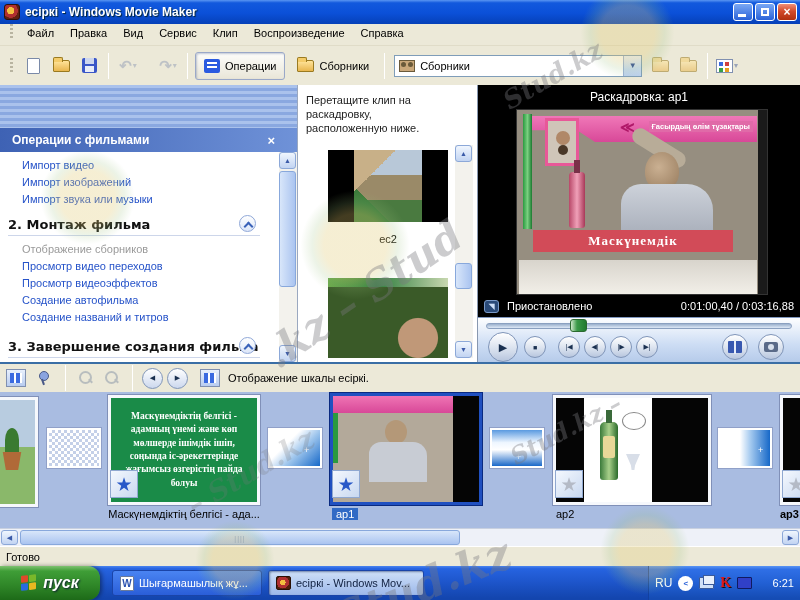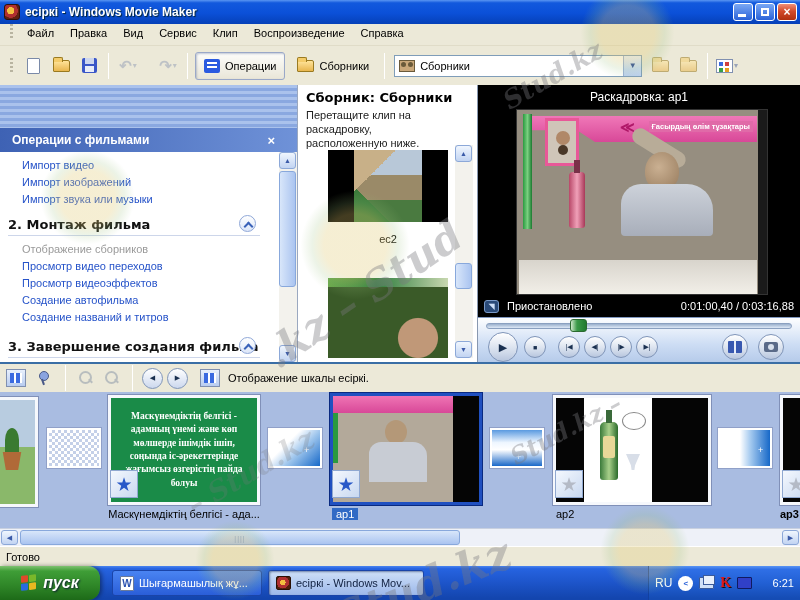--- a/index.html
+++ b/index.html
@@ -321,21 +321,20 @@
       </div>
 
       <div class="sbar" style="left:279px; top:67px; width:18px; height:210px;">
         <div class="sb-btn" style="left:0; top:0; width:17px; height:17px;">▲</div>
         <div class="sb-thumb" style="left:0; top:19px; width:17px; height:116px;"></div>
         <div class="sb-btn" style="left:0; bottom:0; width:17px; height:17px;">▼</div>
       </div>
     </div>
 
     <div class="collection">
-      <div class="col-title">Сборник: Сборники</div>
       <div class="col-hint">Перетащите клип на раскадровку, расположенную ниже.</div>
       <div class="clip-thumb" style="left:30px; top:65px;">
         <div class="inner thumb1-art"></div>
       </div>
       <div class="clip-label" style="left:30px; top:148px;">ec2</div>
       <div class="thumb2">
         <div class="inner">
             <div class="hdr"></div>
           </div>
       </div>
@@ -353,20 +352,23 @@
         <div class="pv-green"></div>
         <div class="pv-pink">
           <span class="chevs">≪</span>
           <span class="ptext">Ғасырдың өлім тұзақтары</span>
         </div>
         <div class="pv-photo"></div>
         <div class="pv-man-arm"></div>
         <div class="pv-man-head"></div>
         <div class="pv-man-body"></div>
         <div class="pv-bottle"></div>
+        <div class="pv-banner">
+            <span>Маскүнемдік</span>
+          </div>
         <div class="pv-bottom"></div>
         <div class="pv-side"></div>
       </div>
       <div class="pv-status">
         <div class="pv-expand">◥</div>
         <span>Приостановлено</span>
         <span class="pv-time">0:01:00,40 / 0:03:16,88</span>
       </div>
       <div class="pv-controls">
         <div class="seek-track"></div>

